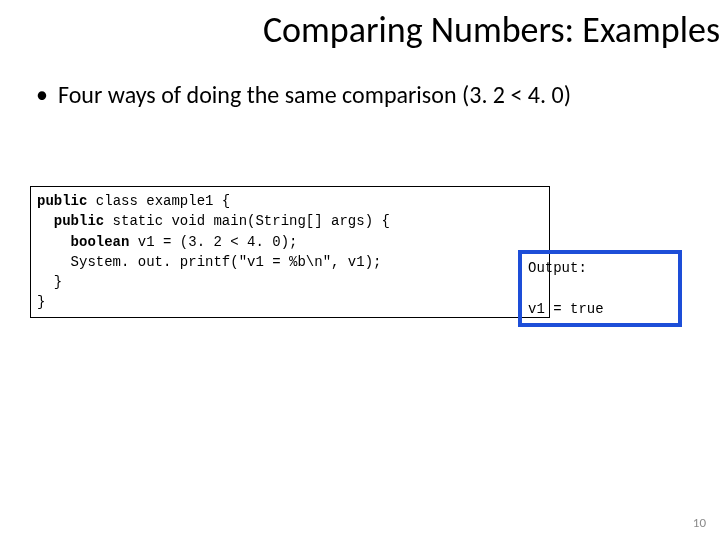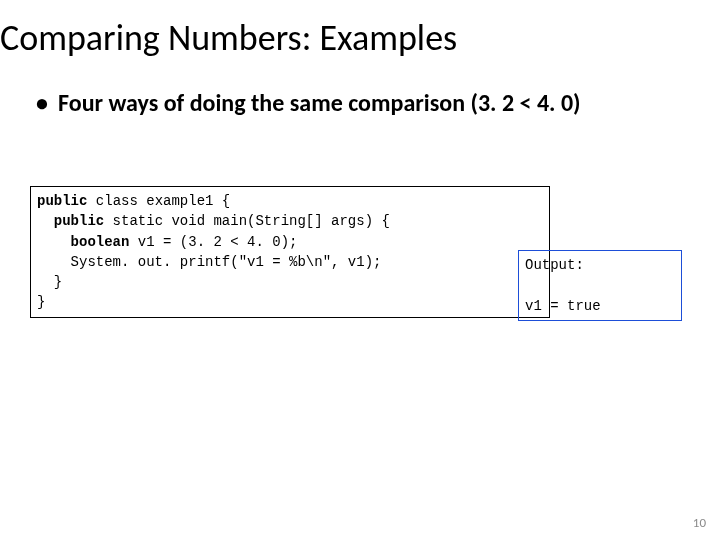--- a/index.html
+++ b/index.html
@@ -12,33 +12,32 @@
     color: #000;
     position: relative;
   }
   .slide {
     width: 720px;
     height: 540px;
     position: relative;
     box-sizing: border-box;
   }
   .title {
-    text-align: left;
+    text-align: right;
     font-size: 36px;
     font-weight: 400;
-    padding-top: 16px;
+    padding-top: 8px;
     letter-spacing: 0px;
   }
   .bullet1 {
     font-size: 24px;
     margin-left: 36px;
     margin-top: 28px;
     position: relative;
     padding-left: 22px;
-    font-weight: bold;
   }
   .bullet1::before {
     content: "•";
     position: absolute;
     left: 0;
     top: 0;
     font-size: 24px;
   }
   .bullet2 {
     font-size: 22px;
@@ -64,21 +63,21 @@
     line-height: 1.45;
     padding: 4px 6px;
     box-sizing: border-box;
     white-space: pre;
   }
   .output-box {
     position: absolute;
     left: 518px;
     top: 250px;
     width: 164px;
-    border: 1px solid #1d4ed8;
+    border: 4px solid #1d4ed8;
     font-family: "Courier New", Courier, monospace;
     font-size: 14px;
     line-height: 1.45;
     padding: 4px 6px;
     box-sizing: border-box;
     white-space: pre;
   }
   .page-num {
     position: absolute;
     right: 14px;

